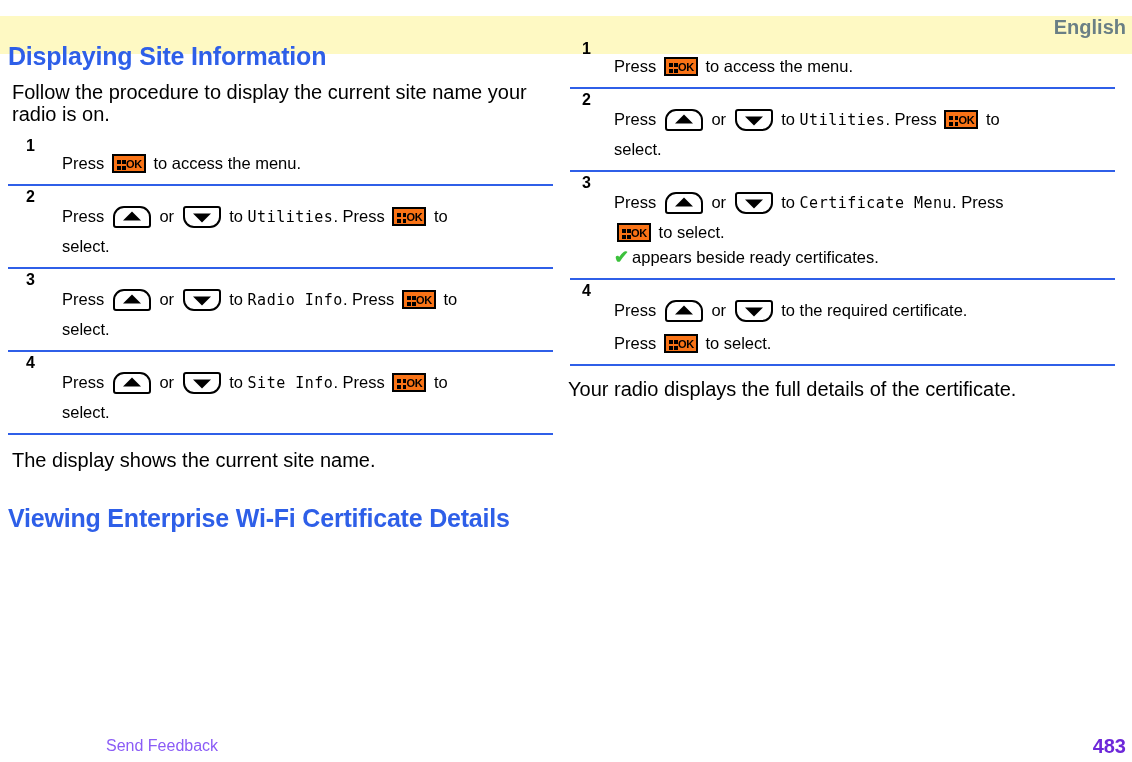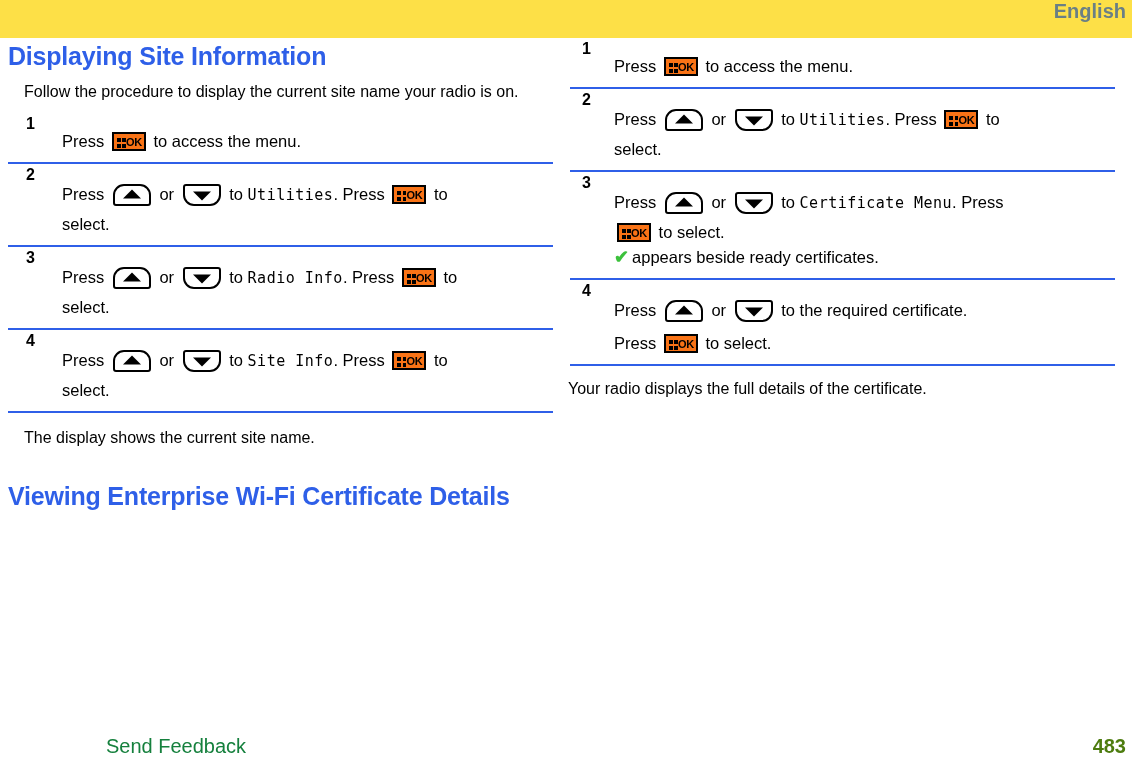--- a/index.html
+++ b/index.html
@@ -10,24 +10,24 @@
     background: #ffffff;
     font-family: "Liberation Sans", sans-serif;
     color: #000000;
     overflow: hidden;
     position: relative;
   }
 
   
   .header-band {
     position: absolute;
-    top: 0; left: 0;
+    top: 16px; left: 0;
     width: 1132px;
     height: 38px;
-    background: #fde047;
+    background: #fef9c3;
   }
   .header-lang {
     position: absolute;
     right: 6px;
     top: 0px;
     font-size: 20px;
     font-weight: bold;
     color: #6a7f85;
     letter-spacing: 0px;
     line-height: 22px;
@@ -51,23 +51,23 @@
   
   h1.topic {
     color: #2e5fe8;
     font-size: 25px;
     font-weight: bold;
     line-height: 34px;
     margin: 1px 0 8px 0;
     letter-spacing: -0.2px;
   }
   p.body-text {
-    font-size: 16px;
+    font-size: 20px;
     line-height: 22px;
-    margin: 0 0 6px 16px;
+    margin: 0 0 6px 4px;
   }
 
   
   .steps { margin: 10px 0 0 0; }
   .step {
     position: relative;
     border-bottom: 2.5px solid #2f5fe8;
     padding: 4px 0 8px 0;
   }
   .step:first-child { padding-top: 2px; }
@@ -189,31 +189,31 @@
   .footer {
     position: absolute;
     left: 0; bottom: 0;
     width: 1132px;
     height: 40px;
   }
   .send-feedback {
     position: absolute;
     left: 106px;
     bottom: 6px;
-    color: #15803d;
-    font-size: 20px;
+    color: #8b5cf6;
+    font-size: 16px;
     line-height: 20px;
     text-decoration: none;
     cursor: pointer;
   }
   .page-num {
     position: absolute;
     right: 6px;
     bottom: 4px;
-    color: #4d7c0f;
+    color: #6d28d9;
     font-size: 20px;
     font-weight: bold;
     line-height: 24px;
   }
 </style>
 </head>
 <body>
 
 <div class="header-band">
   <div class="header-lang">English</div>

